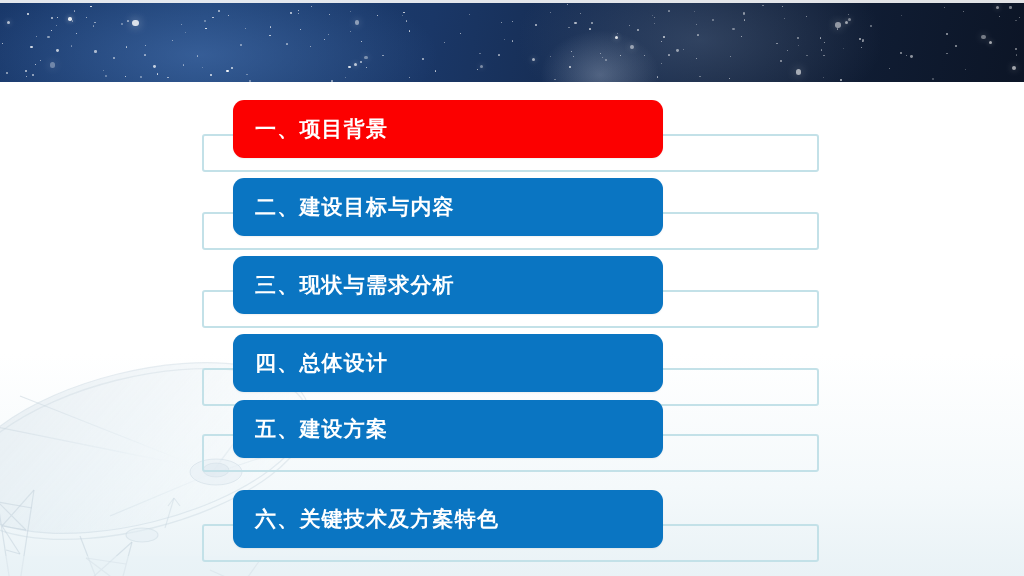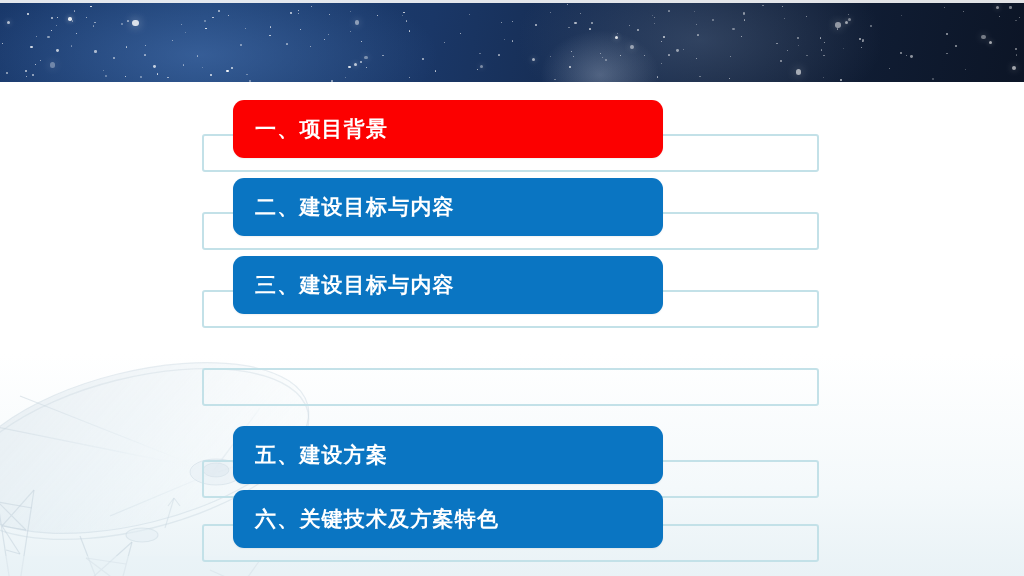--- a/index.html
+++ b/index.html
@@ -430,27 +430,30 @@
       </div>
       <div class="toc-row" style="top: 96px;">
         <div class="outline-box"></div>
         <div class="pill" style="background: rgb(10, 117, 194);">
           <div class="pill-label">二、建设目标与内容</div>
         </div>
       </div>
       <div class="toc-row" style="top: 174px;">
         <div class="outline-box"></div>
         <div class="pill" style="background: rgb(10, 117, 194);">
-          <div class="pill-label">三、建设目标与内容</div>
+          <div class="pill-label">三、现状与需求分析</div>
         </div>
       </div>
       <div class="toc-row" style="top: 252px;">
         <div class="outline-box"></div>
-      </div>
-      <div class="toc-row" style="top: 344px; font-family: Liberation Serif, serif;">
+        <div class="pill" style="background: rgb(10, 117, 194);">
+          <div class="pill-label">四、总体设计</div>
+        </div>
+      </div>
+      <div class="toc-row" style="top: 318px; font-family: Liberation Serif, serif;">
         <div class="outline-box"></div>
         <div class="pill" style="background: rgb(10, 117, 194);">
           <div class="pill-label">五、建设方案</div>
         </div>
       </div>
       <div class="toc-row" style="top: 408px;">
         <div class="outline-box"></div>
         <div class="pill" style="background: rgb(10, 117, 194);">
           <div class="pill-label">六、关键技术及方案特色</div>
         </div>

